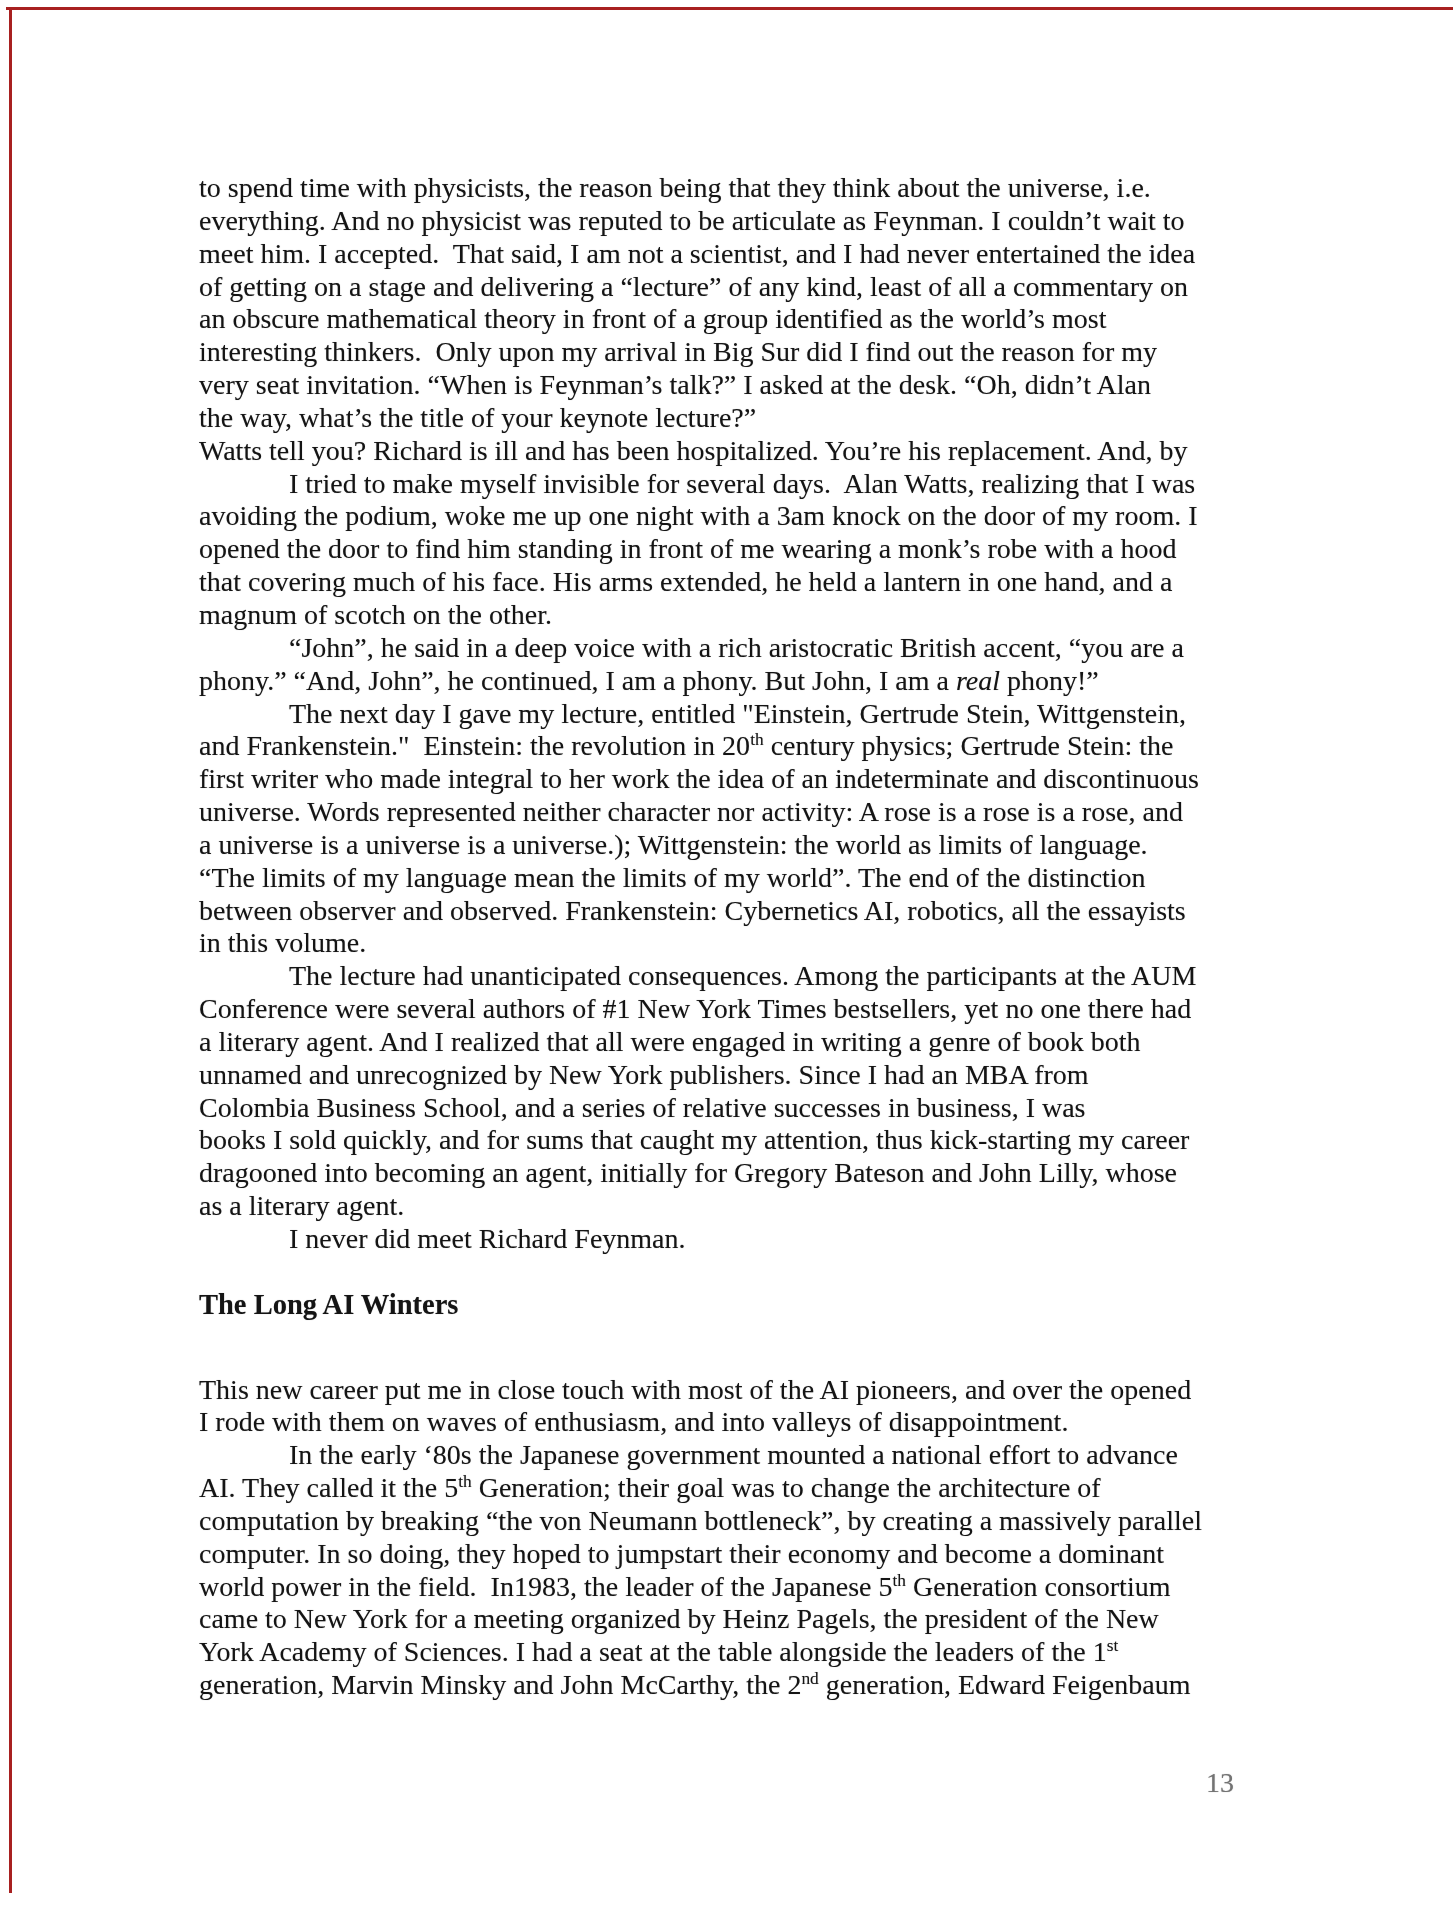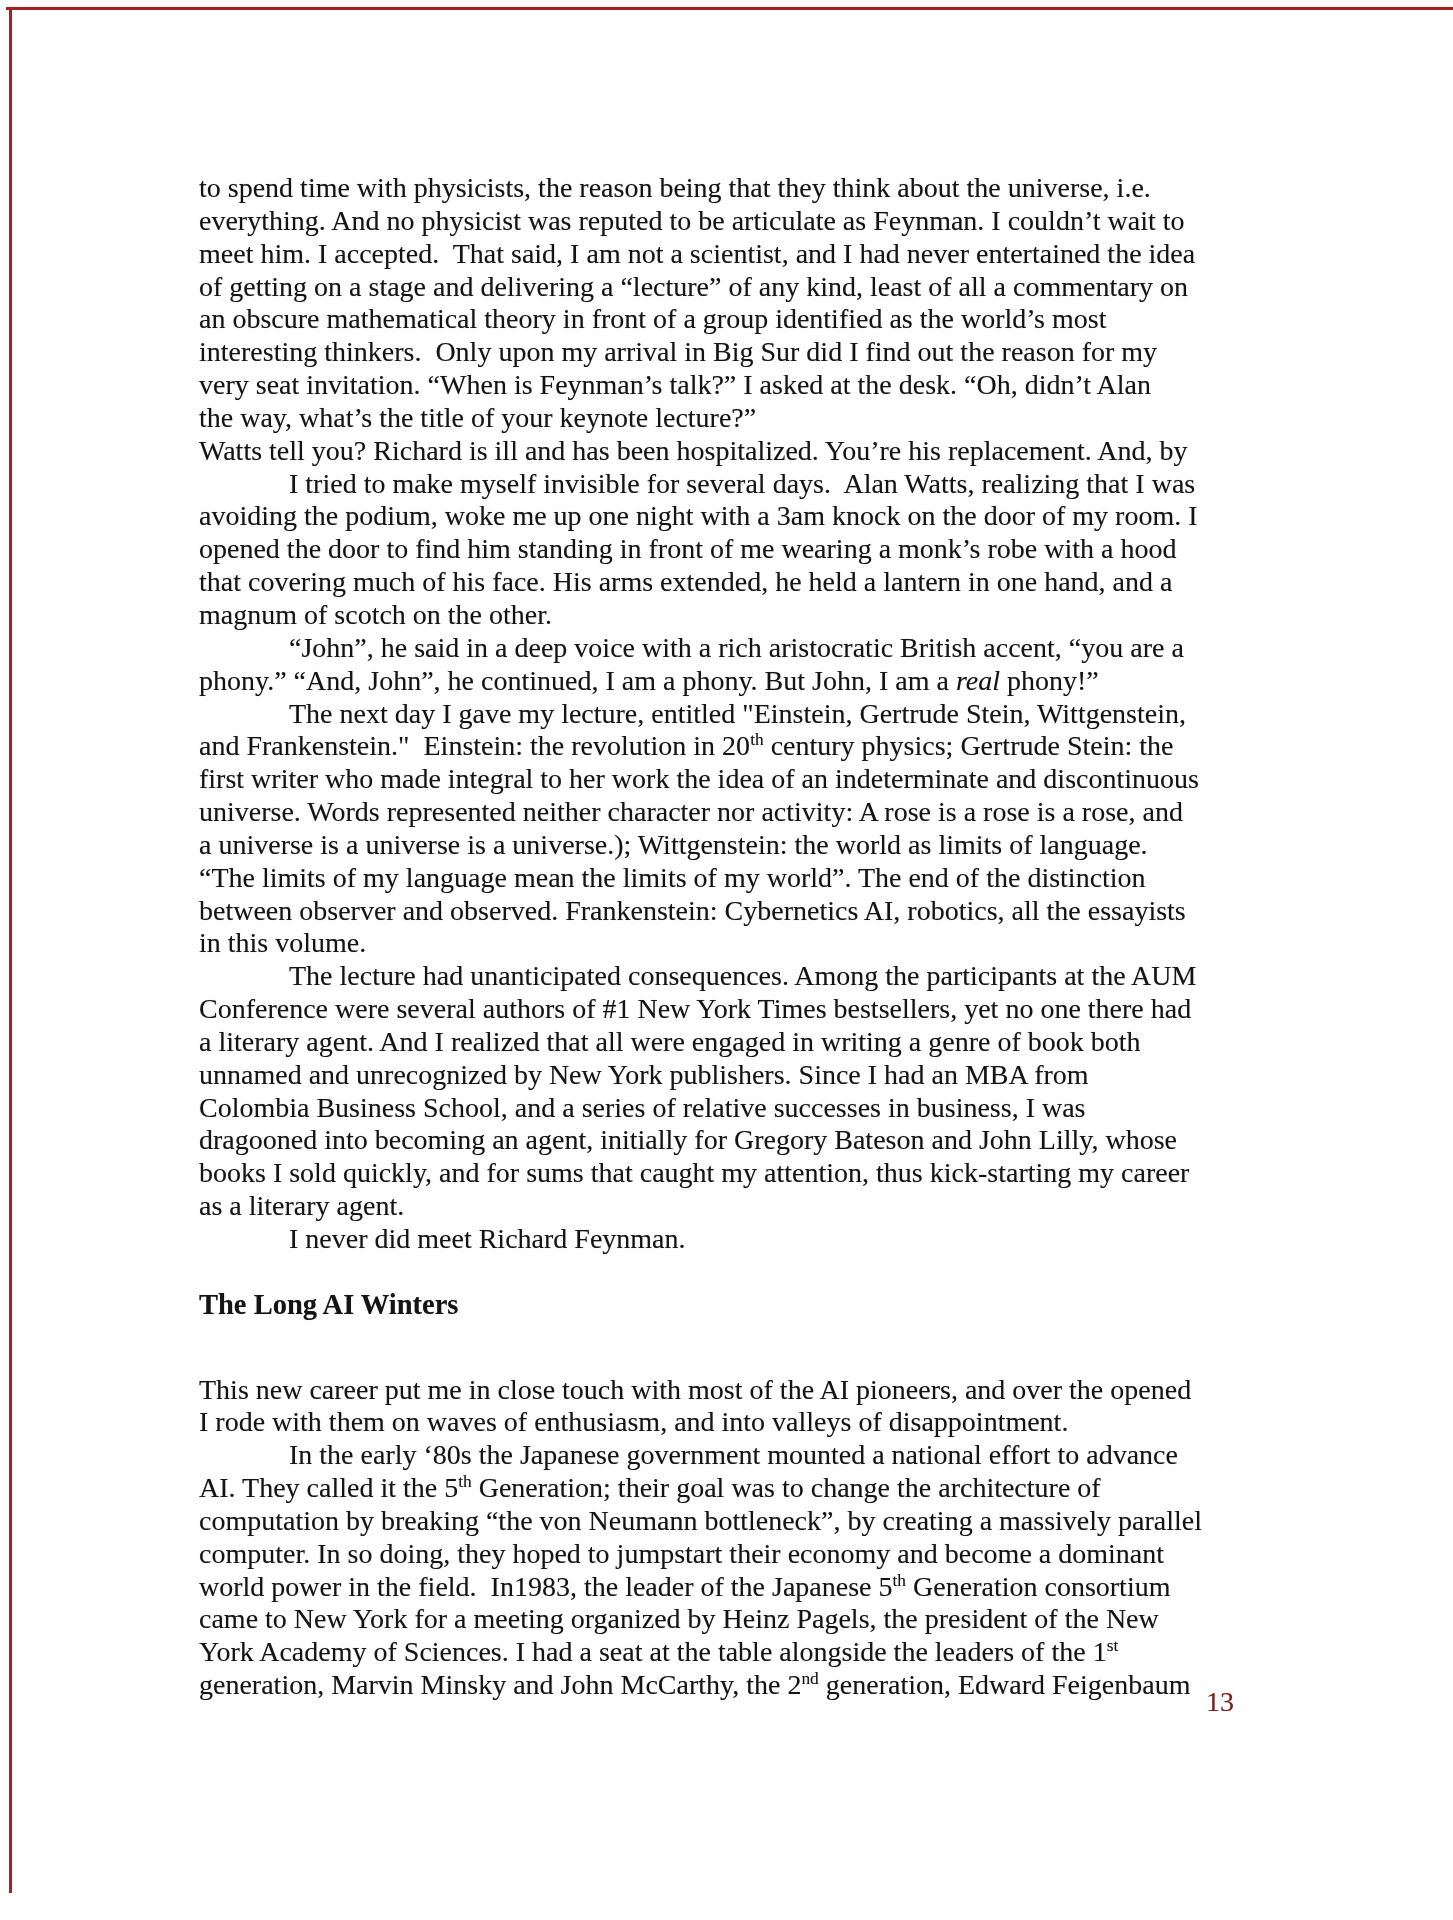--- a/index.html
+++ b/index.html
@@ -30,23 +30,23 @@
   .line.indent { padding-left: 90px; }
   .heading {
     font-family: "Liberation Serif", serif;
     font-size: 28.5px; font-weight: bold;
     line-height: 32.85px;
     margin: 32.85px 0 52px 0;
   }
   sup { font-size: 0.62em; line-height: 0; vertical-align: super; }
 
   .page-number {
-    position: absolute; left: 1206px; top: 1686px;
+    position: absolute; left: 1206px; top: 1767px;
     font-family: "Liberation Serif", serif;
-    font-size: 28px; color: #7f1d1d;
+    font-size: 28px; color: #737373;
     text-shadow: 0 0 1px rgba(0,0,0,0.30);
   }
   .bates {
     position: absolute; right: 10px; top: 1973px;
     font-family: "Liberation Sans", sans-serif;
     font-size: 29px; color: #161616;
     letter-spacing: 0.5px;
   }
 </style>
 </head>
@@ -90,22 +90,22 @@
           <div class="line">“The limits of my language mean the limits of my world”. The end of the distinction</div>
           <div class="line">between observer and observed. Frankenstein: Cybernetics AI, robotics, all the essayists</div>
           <div class="line">in this volume.</div>
         </div>
         <div>
           <div class="line indent">The lecture had unanticipated consequences. Among the participants at the AUM</div>
           <div class="line">Conference were several authors of #1 New York Times bestsellers, yet no one there had</div>
           <div class="line">a literary agent. And I realized that all were engaged in writing a genre of book both</div>
           <div class="line">unnamed and unrecognized by New York publishers. Since I had an MBA from</div>
           <div class="line">Colombia Business School, and a series of relative successes in business, I was</div>
+          <div class="line">books I sold quickly, and for sums that caught my attention, thus kick-starting my career</div>
           <div class="line">dragooned into becoming an agent, initially for Gregory Bateson and John Lilly, whose</div>
-          <div class="line">books I sold quickly, and for sums that caught my attention, thus kick-starting my career</div>
           <div class="line">as a literary agent.</div>
         </div>
         <div>
           <div class="line indent">I never did meet Richard Feynman.</div>
         </div>
       </div>
 
     <div class="heading">The Long AI Winters</div>
 
     <div>

